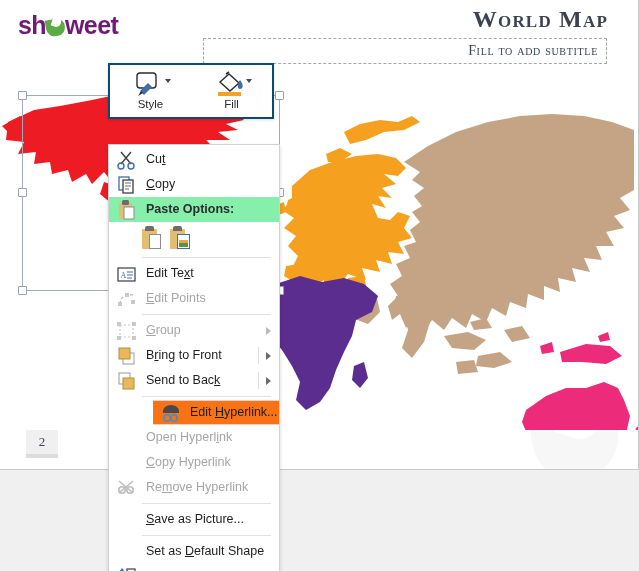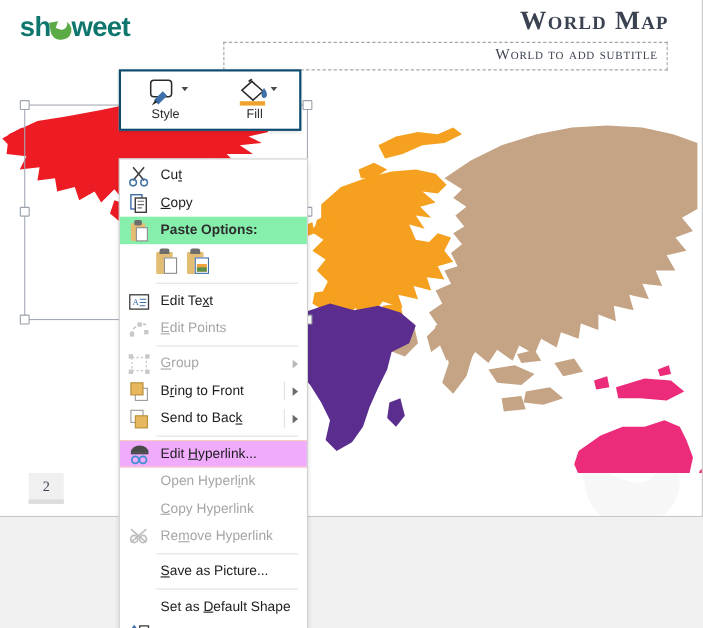--- a/index.html
+++ b/index.html
@@ -18,21 +18,21 @@
     overflow:hidden;
   }
   #below-slide{
     position:absolute; left:0; top:470px; width:639px; height:101px;
     background:#f0f0f0;
   }
 
   
   #logo{ position:absolute; left:18px; top:10px; height:30px; display:flex; align-items:center; }
   #logo .lg-txt{ font-family:"Liberation Sans", sans-serif; font-size:25px; font-weight:bold;
-                 color:#0f766e; letter-spacing:-0.6px; line-height:1; }
+                 color:#701a75; letter-spacing:-0.6px; line-height:1; }
   #logo .leaf{ position:relative; width:19px; height:22px; margin:0 0px 0 0px; top:2px; }
   #logo .leaf .outer{
     position:absolute; left:0; top:3px; width:19px; height:17px;
     background:#5aab46; border-radius:0 60% 60% 60%/0 70% 70% 70%;
     transform:rotate(-10deg);
   }
   #logo .leaf .inner{
     position:absolute; left:6px; top:1px; width:9px; height:10px;
     background:#ffffff; border-radius:50% 50% 50% 0;
     transform:rotate(18deg);
@@ -126,21 +126,21 @@
   }
   .ci{
     position:relative; display:flex; align-items:center; height:25px;
     padding-left:5px; white-space:nowrap; cursor:default;
   }
   .ci .ic{ width:26px; height:22px; flex:0 0 26px; position:relative; }
   .ci .lbl{ padding-left:6px; line-height:1; }
   .ci.disabled .lbl{ color:#a6a6a6; }
   .ci.header{ background:#86efac; height:25px; }
   .ci.header .lbl{ font-weight:bold; color:#2d2d2d; }
-  .ci.hl{ background:#f0abfc; border-top:1px solid #f3cfc4; border-bottom:1px solid #f3cfc4; }
+  .ci.hl{ background:#f97316; border-top:1px solid #f3cfc4; border-bottom:1px solid #f3cfc4;margin-left:44px; }
   .sep{ height:1px; background:#e2e2e2; margin:3px 8px 3px 33px; }
   .arrow{
     position:absolute; right:8px; top:50%; margin-top:-4px;
     width:0; height:0;
     border-top:4px solid transparent; border-bottom:4px solid transparent;
     border-left:5px solid #6b6b6b;
   }
   .arrow.dim{ border-left-color:#b9b9b9; }
   .vbar{ position:absolute; right:20px; top:4px; width:1px; height:17px; background:#e0e0e0; }
   .paste-row{ display:flex; align-items:center; height:32px; padding-left:33px; gap:7px; }
@@ -170,21 +170,21 @@
     <span class="leaf">
         <span class="outer"></span>
         <span class="inner"></span>
       </span>
     <span class="lg-txt">weet</span>
   </div>
 
   <div id="title">World Map</div>
 
   <div id="subtitle-box">
-    <span class="ph">World to add subtitle</span>
+    <span class="ph">Fill to add subtitle</span>
   </div>
 
   <svg id="map" viewBox="0 0 639 360">
 
     <g fill="#ED1C24">
       <path d="M8,52 L34,40 L60,36 L92,30 L120,24 L150,22 L178,26 L206,22 L232,28 L248,22 L262,30
                L252,40 L236,42 L244,50 L226,54 L238,60 L218,62 L230,70 L206,70 L214,78 L190,74
                L196,84 L176,80 L182,92 L162,86 L166,98 L150,92 L152,104 L136,96 L134,108
                L120,100 L112,112 L104,102 L92,114 L86,104 L72,112 L68,100 L52,104 L50,92
                L34,94 L36,82 L18,84 L24,72 L6,70 Z"></path>

